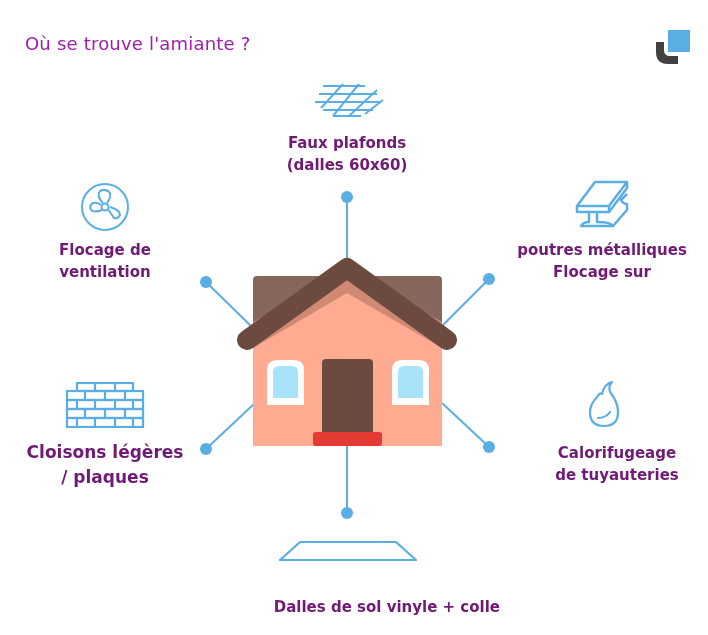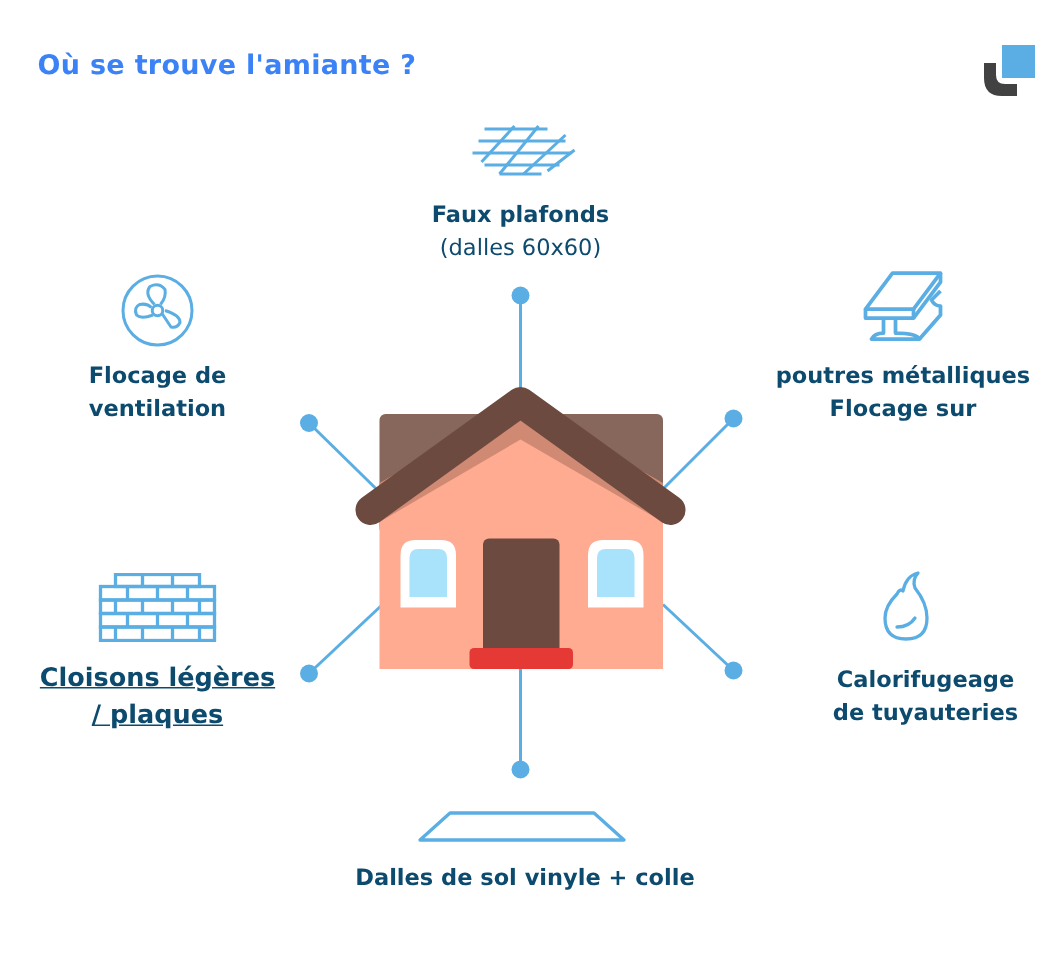--- a/index.html
+++ b/index.html
@@ -1,24 +1,24 @@
 <!DOCTYPE html>
 <html><head>
   <meta charset="utf-8">
   <style>
     html, body { margin: 0; padding: 0; background: #ffffff; }
     body { width: 708px; height: 635px; position: relative; overflow: hidden;
            font-family: "DejaVu Sans", "Liberation Sans", sans-serif; }
-    .title { position: absolute; left: 25px; top: 33px; font-size: 18px; font-weight: bold;
-             color: #3b82f6; letter-spacing: 0.2px; }
+    .title { position: absolute; left: 25px; top: 33px; font-size: 18px; font-weight: normal;
+             color: #a21caf; letter-spacing: 0.2px; }
     .logo { position: absolute; left: 656px; top: 30px; width: 34px; height: 34px; }
     svg.canvas { position: absolute; left: 0; top: 0; }
-    .label { position: absolute; text-align: center; color: #0c4a6e; font-weight: bold;
+    .label { position: absolute; text-align: center; color: #701a75; font-weight: bold;
              font-size: 15px; line-height: 22px; }
-    .label .sub { font-weight: normal; display: block; }
+    .label .sub { font-weight: bold; display: block; }
     .label span { display: block; }
     .icon { position: absolute; }
   </style>
 </head>
 <body>
 
 <div class="title">Où se trouve l'amiante ?</div>
 
 <svg class="logo" viewBox="0 0 34 34">
   <rect x="12" y="0" width="22" height="22" fill="#5aaee3"></rect>
@@ -123,34 +123,34 @@
     <line x1="20" y1="27" x2="20" y2="36"></line>
       <line x1="40" y1="27" x2="40" y2="36"></line>
       <line x1="60" y1="27" x2="60" y2="36"></line>
     <rect x="2" y="36" width="76" height="9"></rect>
     <line x1="12" y1="36" x2="12" y2="45"></line>
       <line x1="30" y1="36" x2="30" y2="45"></line>
       <line x1="50" y1="36" x2="50" y2="45"></line>
       <line x1="68" y1="36" x2="68" y2="45"></line>
   </g>
 </svg>
-<div class="label" style="left:10px;top:440px;width:190px;font-size:17px;line-height:25px;text-decoration:underline;">
+<div class="label" style="left:10px;top:440px;width:190px;font-size:17px;line-height:25px;">
   <span>Cloisons légères</span>
   <span>/ plaques</span>
 </div>
 
 <svg class="icon" style="left:584px;top:380px;" width="40" height="50" viewBox="0 0 40 50">
   <g stroke="#5aaee3" stroke-width="2.2" fill="none" stroke-linecap="round" stroke-linejoin="round">
     <path d="M14 16 Q6 24 6 32 Q6 46 20 46 Q34 46 34 32 Q34 22 26 12 Q24 6 28 2 Q20 4 18 14 Q16 12 14 16 Z"></path>
     <path d="M14 38 Q22 38 26 32"></path>
   </g>
 </svg>
 <div class="label" style="left:527px;top:442px;width:180px;">
   <span>Calorifugeage</span>
   <span>de tuyauteries</span>
 </div>
 
 <svg class="icon" style="left:276px;top:540px;" width="144" height="22" viewBox="0 0 144 22">
   <path d="M24 2 H120 L140 20 H4 Z" stroke="#5aaee3" stroke-width="2.2" fill="none" stroke-linejoin="round"></path>
 </svg>
-<div class="label" style="left:200px;top:574px;width:300px;">
+<div class="label" style="left:200px;top:596px;width:300px;text-align:right;">
   <span>Dalles de sol vinyle + colle</span>
 </div>
 
 </body></html>

